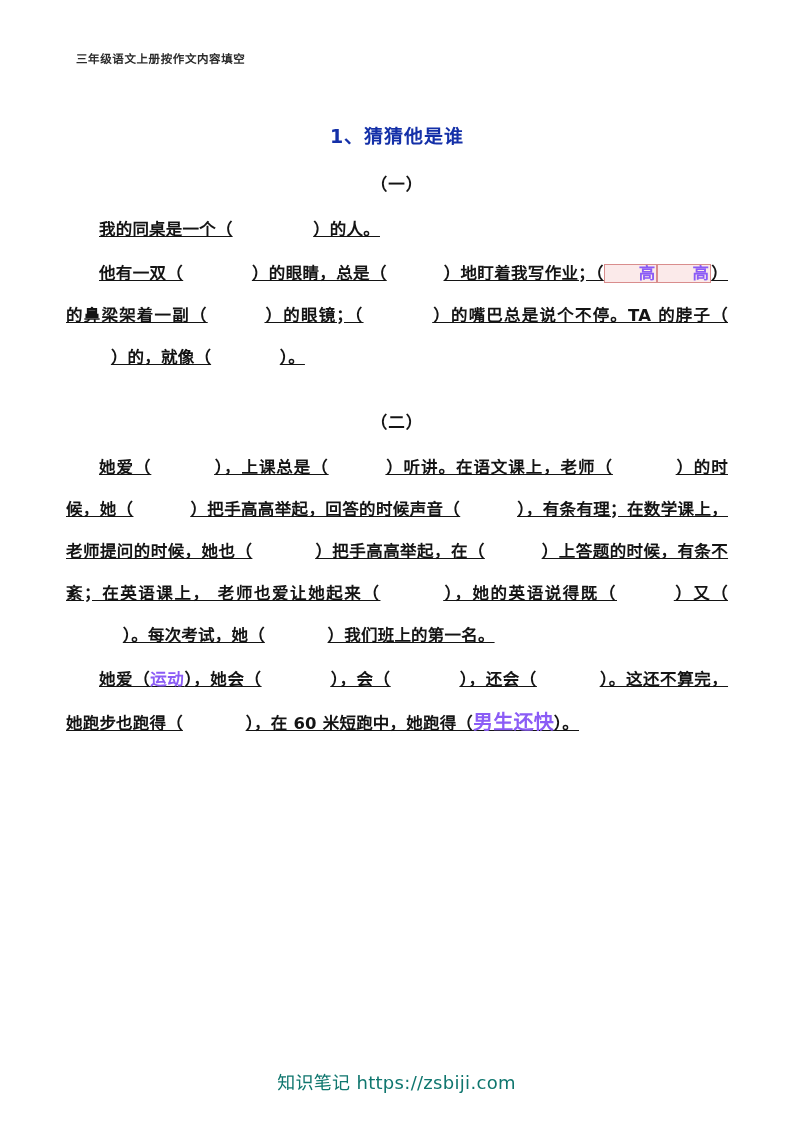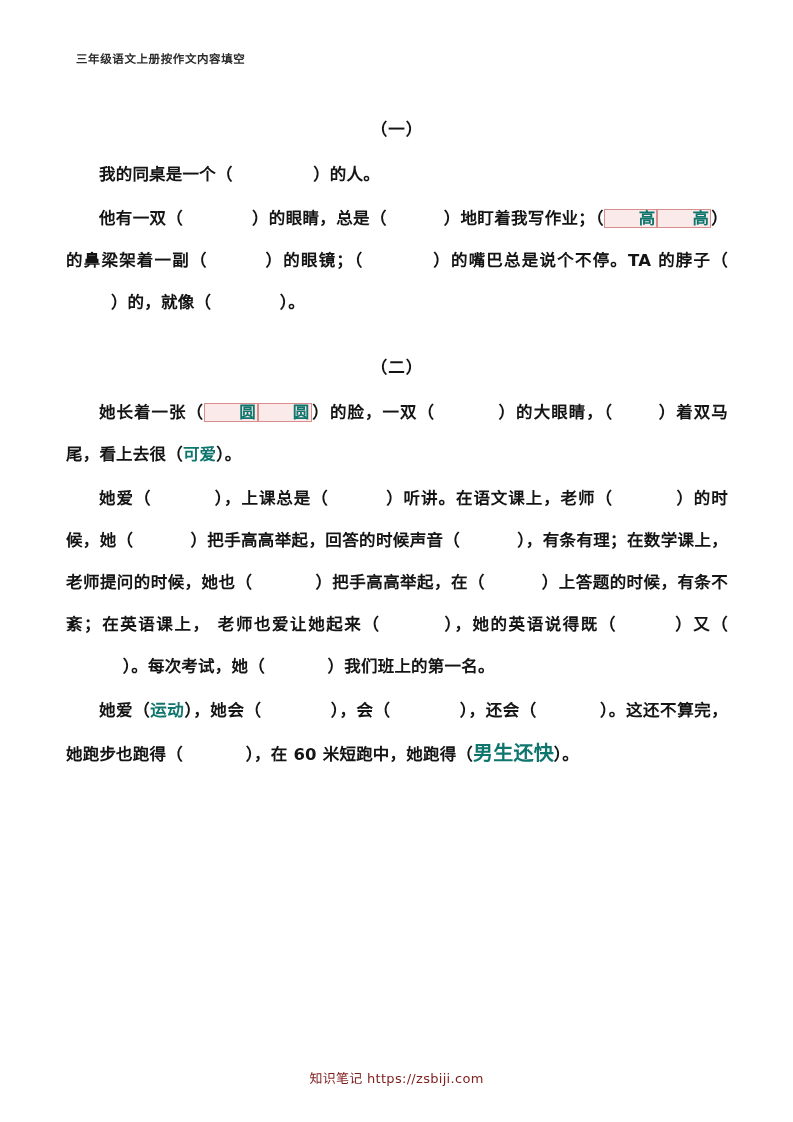--- a/index.html
+++ b/index.html
@@ -66,80 +66,81 @@
 
   .para {
     font-size: 16.5px;
     line-height: 42px;
     color: #141414;
     font-weight: 600;
     text-align: justify;
     text-justify: inter-ideograph;
     margin: 0 0 2px 0;
     letter-spacing: 0.2px;
+    text-decoration: underline;
   }
   .para.indent {
     text-indent: 2em;
   }
 
   
   .blank {
     display: inline-block;
     white-space: pre;
   }
 
   
   .ans {
-    color: #0f766e;
+    color: #8b5cf6;
     font-weight: 700;
   }
   .ans.boxed span {
     display: inline-block;
     border: 1px solid #d98d8d;
     background: #fbeaea;
     padding: 0 1px;
     line-height: 1.05;
   }
   .ans.big {
     font-size: 20px;
   }
 
   
   .watermark {
     position: absolute;
     left: 0;
     right: 0;
     top: 1068px;
     text-align: center;
-    font-size: 13px;
-    color: #7f1d1d;
+    font-size: 18px;
+    color: #0f766e;
     letter-spacing: 0.3px;
     font-weight: 400;
   }
 </style>
 </head>
 <body>
 
 <div class="page">
 
   <div class="doc-header">三年级语文上册按作文内容填空</div>
 
   <div class="content">
 
+    <div class="doc-title">1、猜猜他是谁</div>
 
     <div class="section-label">（一）</div>
 
     <p class="para indent">我的同桌是一个（<span class="blank">        </span>）的人。</p>
 
     <p class="para indent">他有一双（<span class="blank">      </span>）的眼睛，总是（<span class="blank">    </span>）地盯着我写作业；（<span class="ans boxed"><span>高</span><span>高</span></span>）的鼻梁架着一副（<span class="blank">    </span>）的眼镜；（<span class="blank">      </span>）的嘴巴总是说个不停。TA 的脖子（<span class="blank">  </span>）的，就像（<span class="blank">      </span>）。</p>
 
 
     <div class="section-label second">（二）</div>
 
-    <p class="para indent">她长着一张（<span class="ans boxed"><span>圆</span><span>圆</span></span>）的脸，一双（<span class="blank">     </span>）的大眼睛，（<span class="blank">  </span>）着双马尾，看上去很（<span class="ans">可爱</span>）。</p>
 
     <p class="para indent">她爱（<span class="blank">     </span>），上课总是（<span class="blank">    </span>）听讲。在语文课上，老师（<span class="blank">     </span>）的时候，她（<span class="blank">    </span>）把手高高举起，回答的时候声音（<span class="blank">    </span>），有条有理；在数学课上，老师提问的时候，她也（<span class="blank">     </span>）把手高高举起，在（<span class="blank">    </span>）上答题的时候，有条不紊；在英语课上， 老师也爱让她起来（<span class="blank">     </span>），她的英语说得既（<span class="blank">    </span>）又（<span class="blank">    </span>）。每次考试，她（<span class="blank">     </span>）我们班上的第一名。</p>
 
     <p class="para indent">她爱（<span class="ans">运动</span>），她会（<span class="blank">      </span>），会（<span class="blank">      </span>），还会（<span class="blank">     </span>）。这还不算完，她跑步也跑得（<span class="blank">     </span>），在 60 米短跑中，她跑得（<span class="ans big">男生还快</span>）。</p>
 
   </div>
 
   <div class="watermark">知识笔记 https://zsbiji.com</div>
 
 </div>

